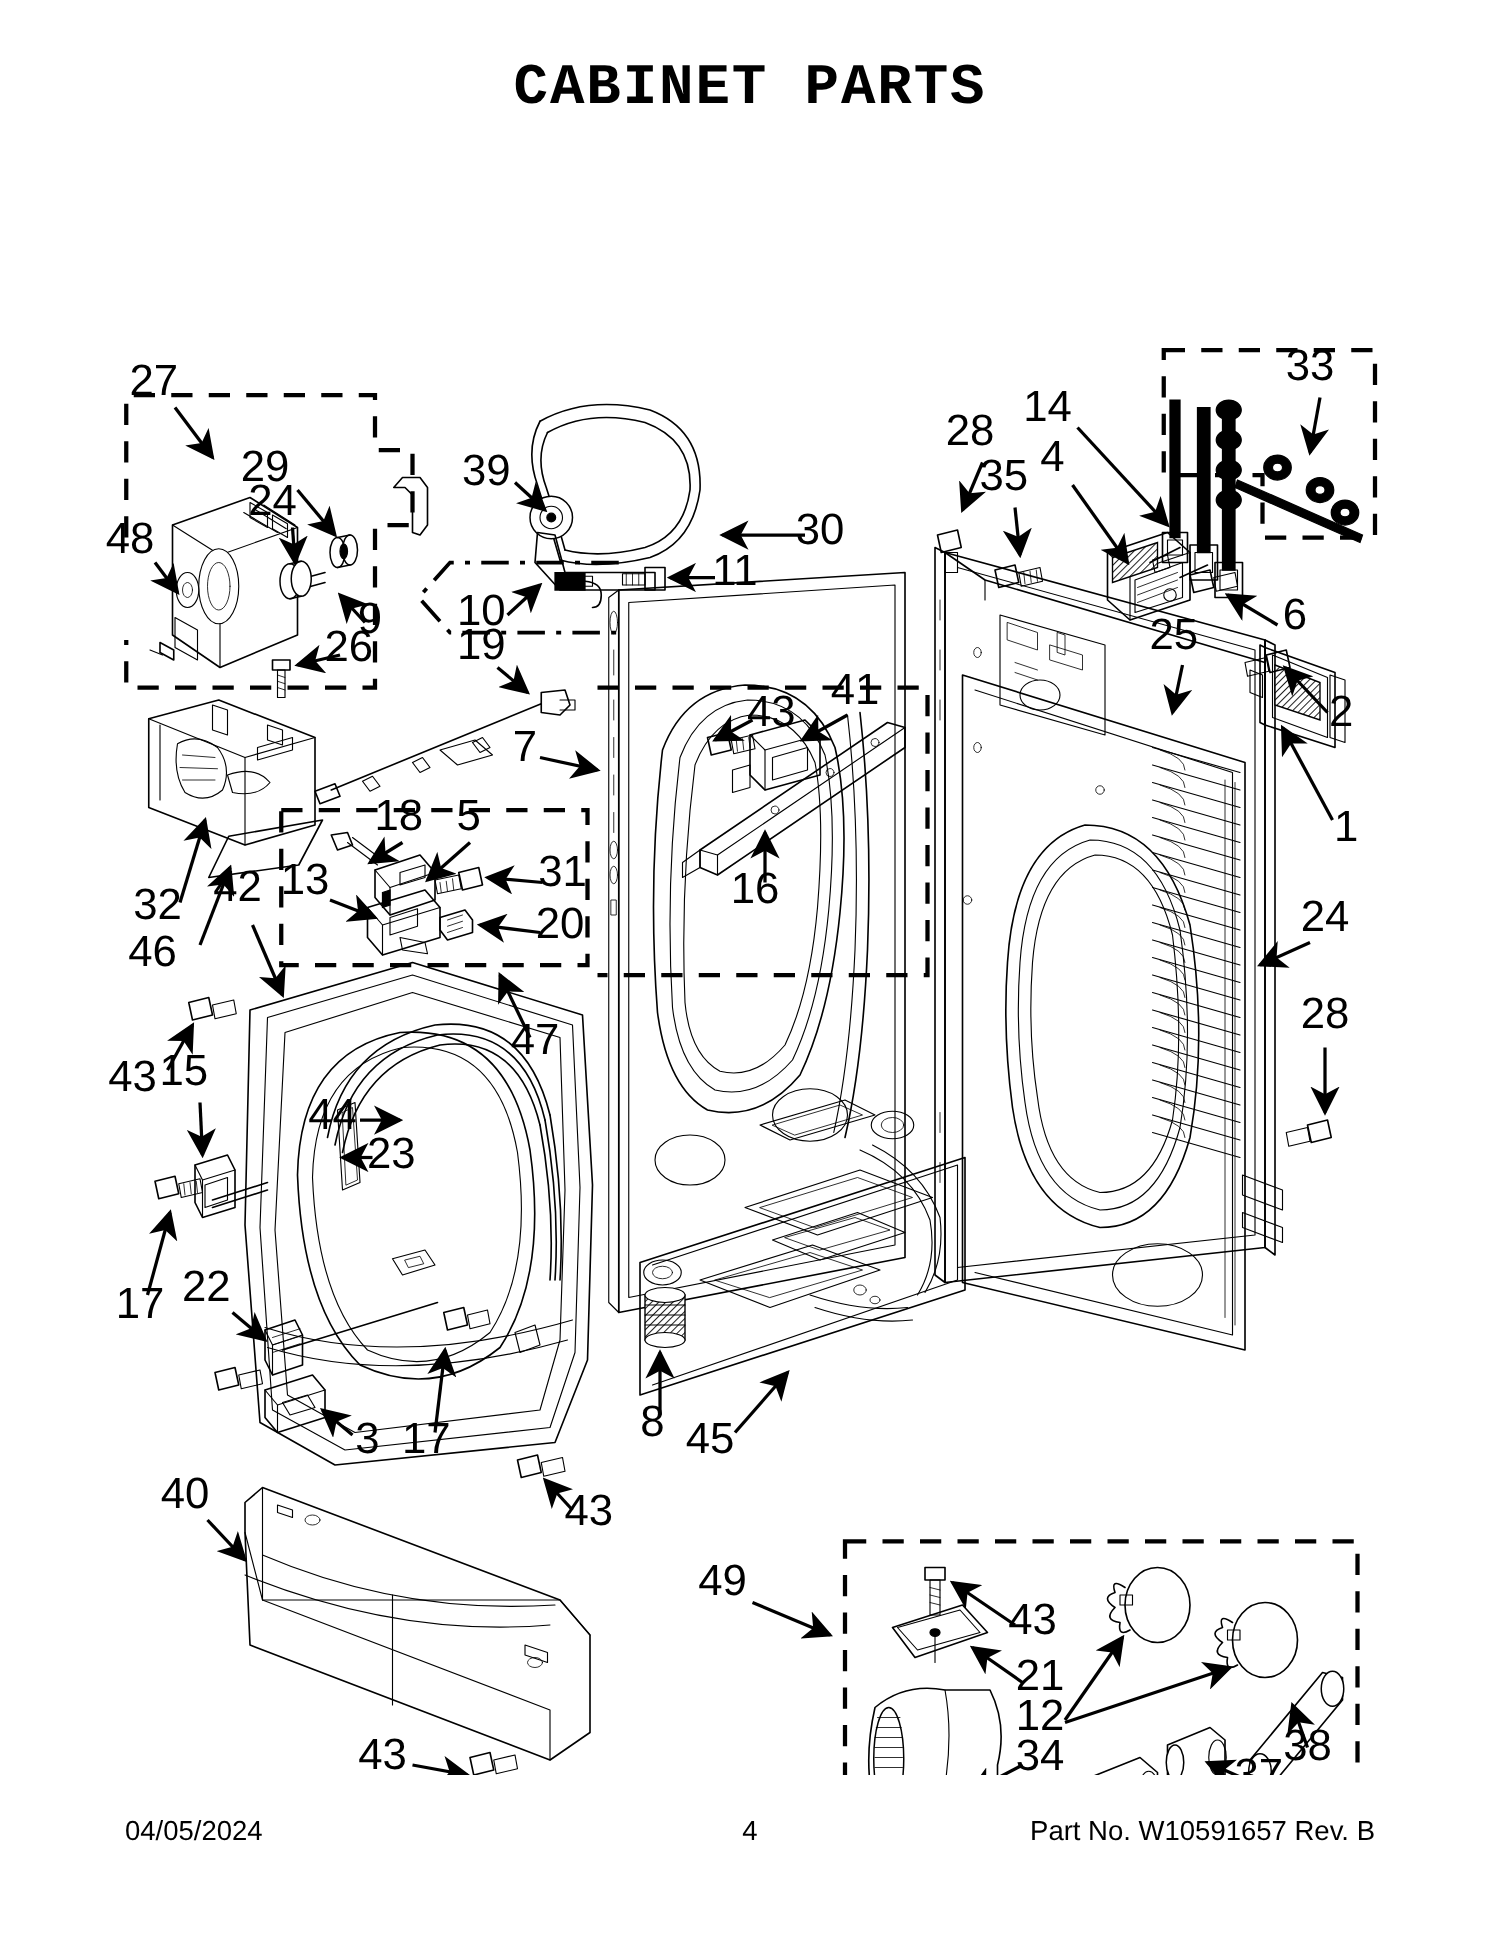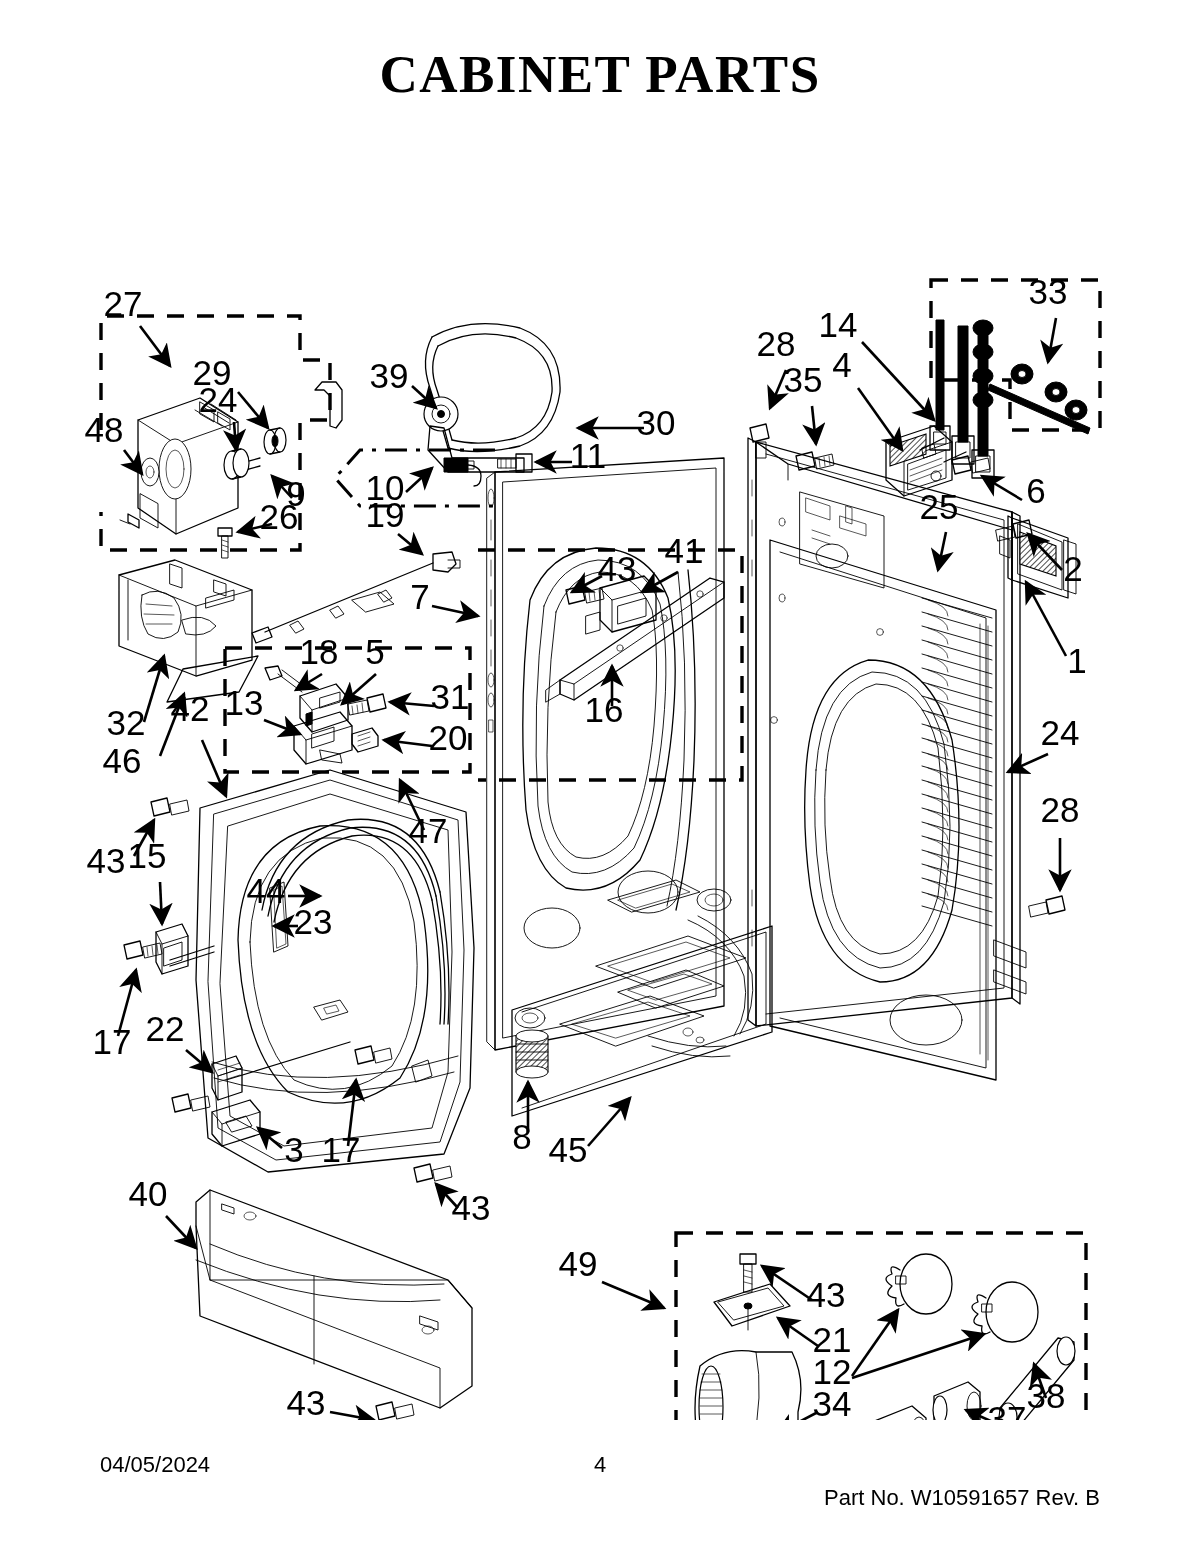--- a/index.html
+++ b/index.html
@@ -18,24 +18,24 @@
     height: 1553px;
     background: #ffffff;
     overflow: hidden;
   }
   #page-title {
     position: absolute;
     left: 0;
     top: 44px;
     width: 1200px;
     text-align: center;
-    font-size: 53px;
+    font-size: 46px;
     font-weight: bold;
     letter-spacing: 1.5px;
-    font-family: Liberation Serif, serif;
+    font-family: Liberation Mono, monospace;
   }
   #diagram-area {
     position: absolute;
     left: 0;
     top: 120px;
     width: 1100px;
     height: 1300px;
   }
   svg#diagram {
     display: block;
@@ -100,21 +100,21 @@
     height: 40px;
   }
   .foot-item {
     position: absolute;
     font-family: "Liberation Sans", sans-serif;
     font-size: 22px;
     white-space: nowrap;
   }
   #footer-date { left: 100px; top: 0; }
   #footer-page { left: 0; top: 0; width: 1200px; text-align: center; }
-  #footer-partno { right: 100px; top: 0; text-align: right; margin-top: 33px; }
+  #footer-partno { right: 100px; top: 0; text-align: right; }
 </style>
 </head>
 <body>
 
 <div id="page">
 
   <div id="page-title">CABINET PARTS</div>
 
   <div id="diagram-area">
     <svg id="diagram" width="1200" height="1300" viewBox="0 0 1200 1300" xmlns="http://www.w3.org/2000/svg">

